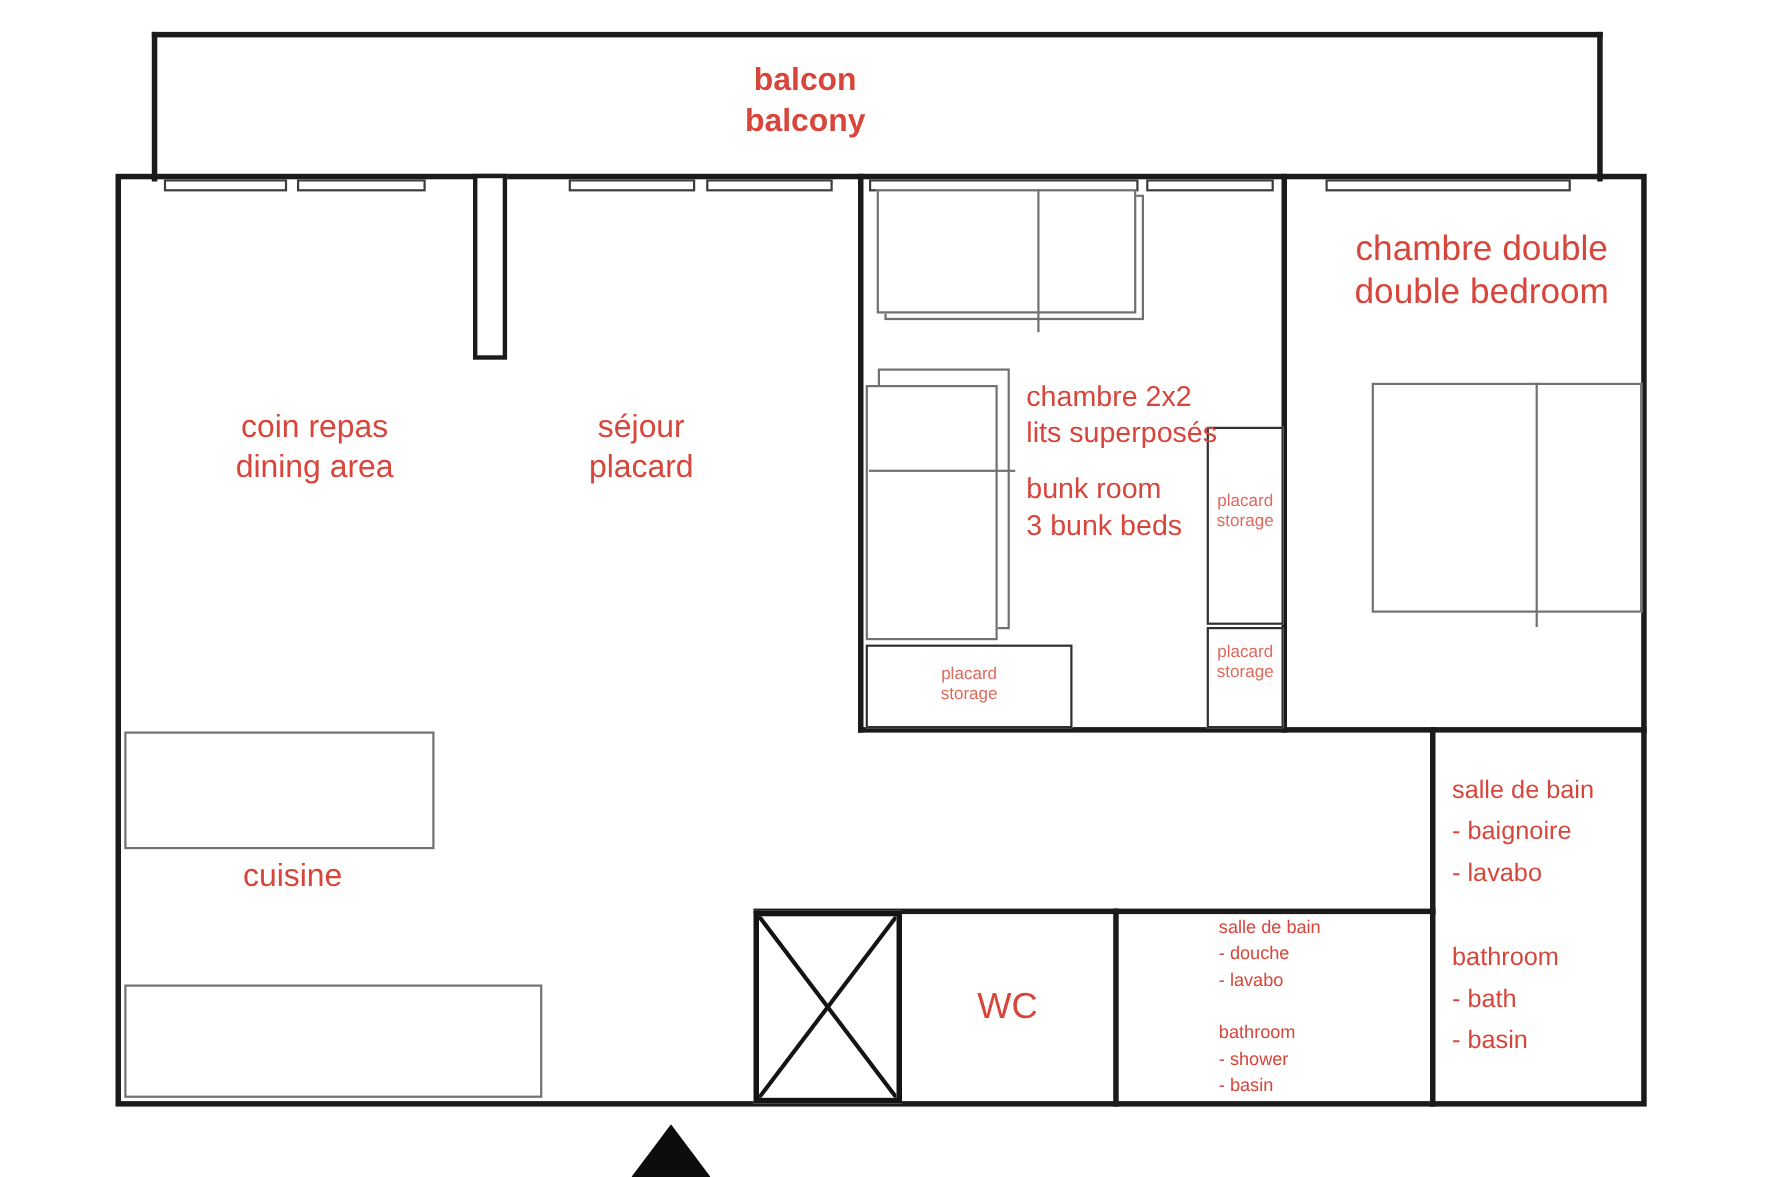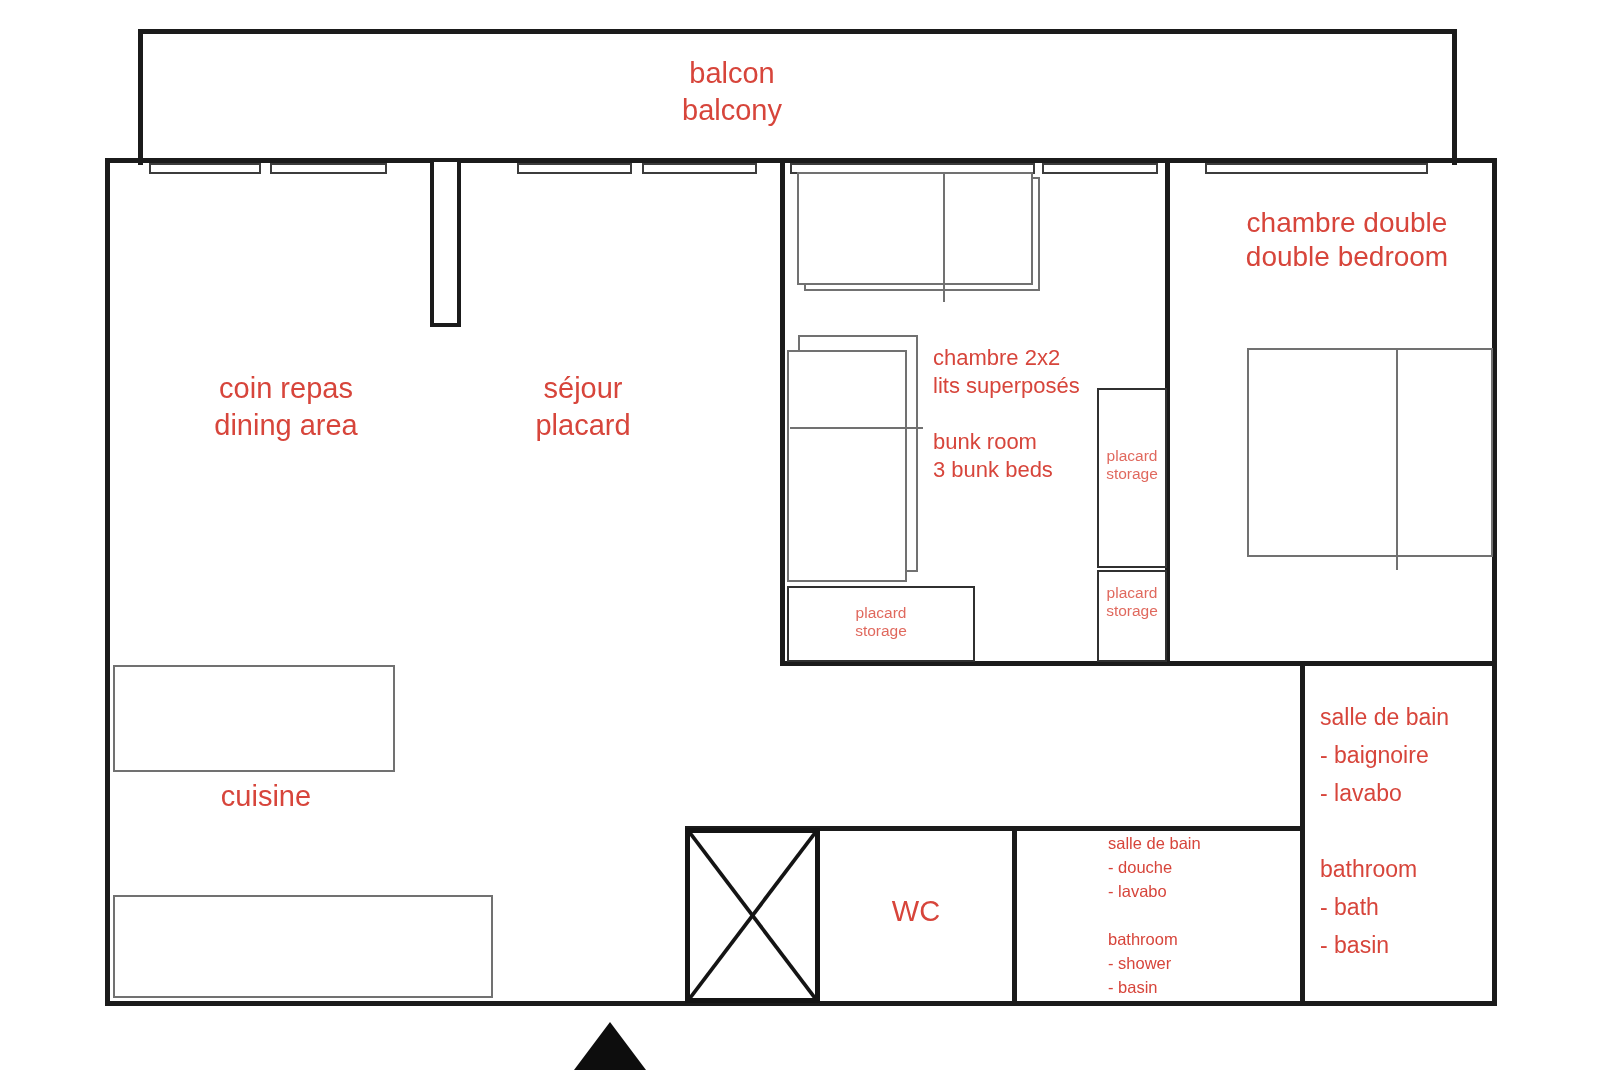--- a/index.html
+++ b/index.html
@@ -11,31 +11,31 @@
   .window{position:absolute;box-sizing:border-box;height:11px;background:#ffffff;border:2px solid #3c3c3c;}
   .furn{position:absolute;box-sizing:border-box;border:2px solid #717171;background:#ffffff;}
   .furnline{position:absolute;background:#717171;}
   .closet{position:absolute;box-sizing:border-box;border:2px solid #303030;background:#ffffff;}
   .stub{position:absolute;box-sizing:border-box;border:4px solid #1b1b1b;background:#ffffff;}
   .xbox{position:absolute;box-sizing:border-box;border:5px solid #141414;background:#ffffff;}
   .xbox svg{position:absolute;left:0;top:0;width:100%;height:100%;}
   .lbl{position:absolute;color:#d7453b;line-height:1.28;white-space:nowrap;}
   .lbl.center{text-align:center;}
   .big{font-size:29px;}
-  .mid{font-size:22px;}
+  .mid{font-size:26px;}
   .soft{color:#e0695e;}
   .tri{position:absolute;background:#0d0d0d;clip-path:polygon(50% 0,0 100%,100% 100%);}
 </style>
 </head>
 <body>
 
 <div id="plan">
 
   <div class="balcony-outline" style="left:138px;top:29px;width:1319px;height:136px;"></div>
-  <div class="lbl big center" style="left:582px;top:55px;width:300px;">
+  <div class="lbl big center" style="left:582px;top:55px;width:300px;font-weight:bold;">
     <div>balcon</div>
     <div>balcony</div>
   </div>
 
   <div class="outline" style="left:105px;top:158px;width:1392px;height:848px;"></div>
 
   <div class="wall" style="left:780px;top:158px;width:5px;height:508px;"></div>
   <div class="wall" style="left:1165px;top:158px;width:5px;height:508px;"></div>
   <div class="wall" style="left:780px;top:661px;width:717px;height:5px;"></div>
   <div class="wall" style="left:1300px;top:661px;width:5px;height:345px;"></div>
@@ -94,26 +94,26 @@
 
   <div class="lbl mid" style="left:933px;top:344px;">
     <div>chambre 2x2</div>
     <div>lits superposés</div>
   </div>
   <div class="lbl mid" style="left:933px;top:428px;">
     <div>bunk room</div>
     <div>3 bunk beds</div>
   </div>
 
-  <div class="lbl center" style="left:1197px;top:206px;width:300px;font-size:28px;line-height:1.22;">
+  <div class="lbl center" style="left:1197px;top:206px;width:300px;font-size:32px;line-height:1.22;">
     <div>chambre double</div>
     <div>double bedroom</div>
   </div>
 
-  <div class="lbl center" style="left:820px;top:893px;width:192px;font-size:29px;">WC</div>
+  <div class="lbl center" style="left:820px;top:893px;width:192px;font-size:33px;">WC</div>
 
   <div class="lbl" style="left:1108px;top:831px;font-size:16.5px;line-height:24px;">
     <div>salle de bain</div>
     <div>- douche</div>
     <div>- lavabo</div>
     <div style="height:24px;"></div>
     <div>bathroom</div>
     <div>- shower</div>
     <div>- basin</div>
   </div>

